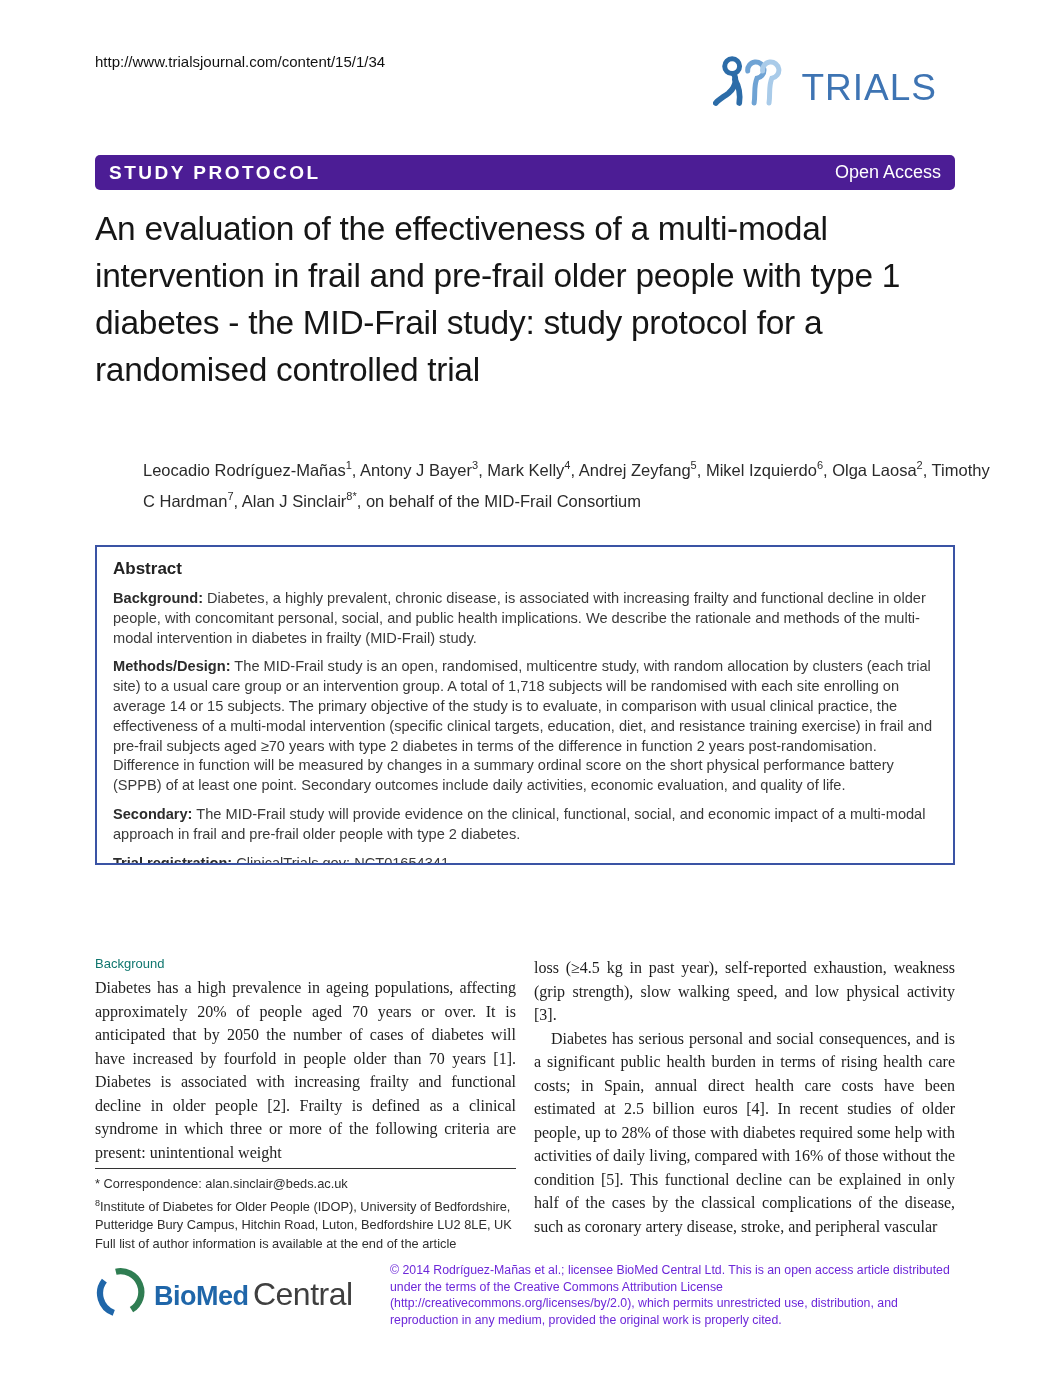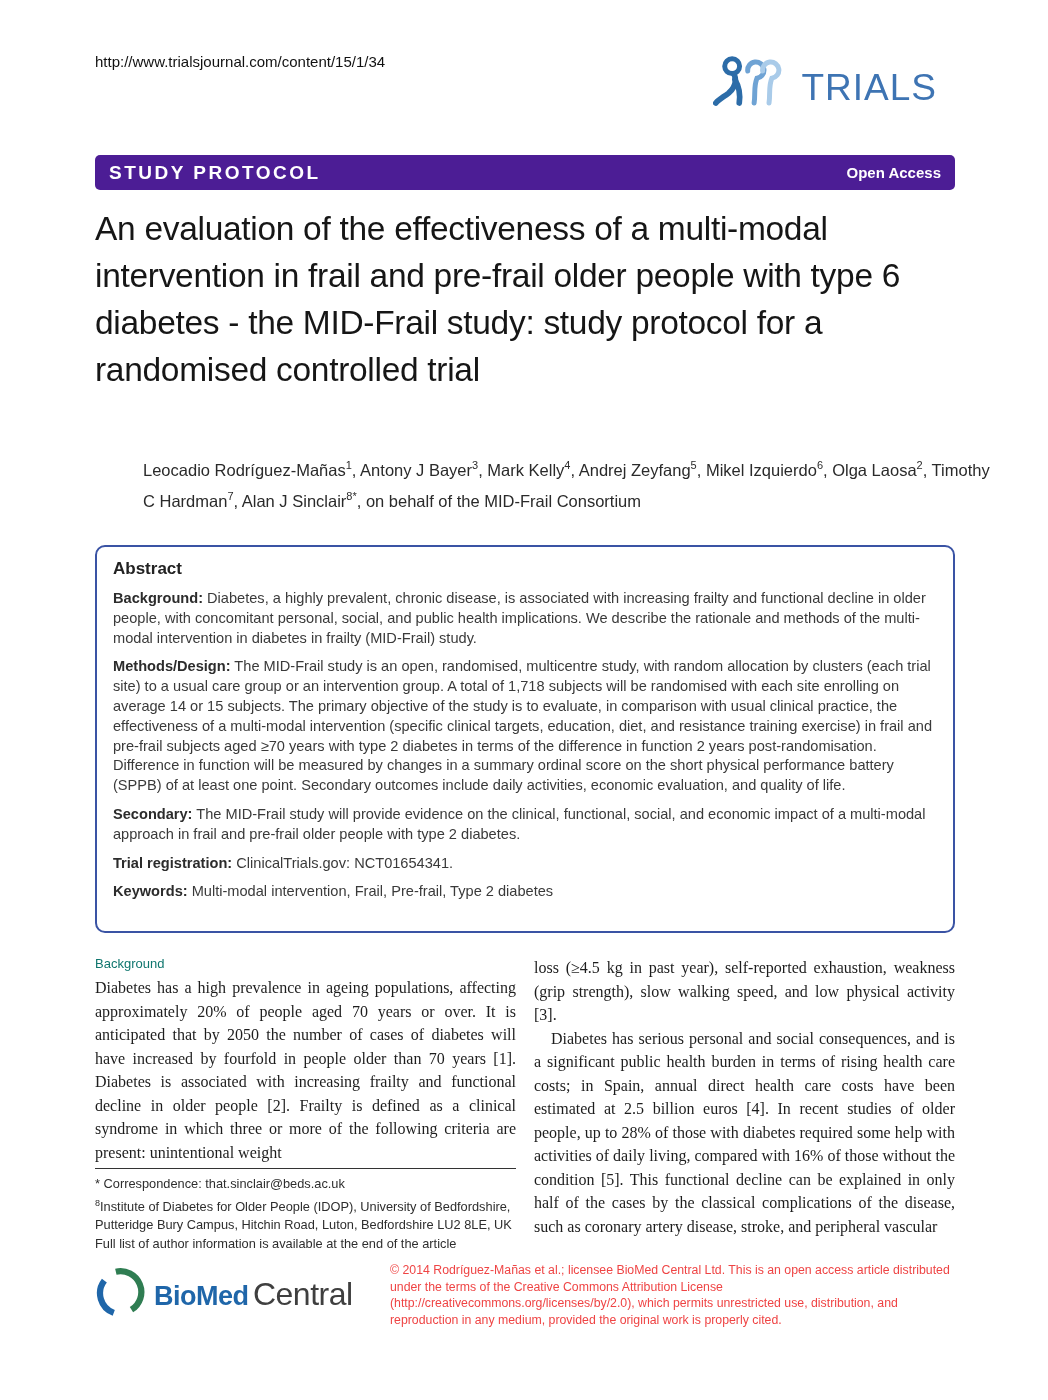--- a/index.html
+++ b/index.html
@@ -22,36 +22,36 @@
     font-size:37px;color:#3e74b3;letter-spacing:1px;font-weight:400;
   }
   
   .banner{
     position:absolute;left:95px;top:155px;width:860px;height:35px;
     background:#4c1d95;border-radius:5px;
     display:flex;align-items:center;justify-content:space-between;
     padding:0 14px;box-sizing:border-box;
   }
   .banner .left-label{color:#fff;font-weight:bold;font-size:19px;letter-spacing:2.5px;}
-  .banner .right-label{color:#fff;font-weight:bold;font-size:15px;}
+  .banner .right-label{color:#fff;font-weight:normal;font-size:18px;}
   
   .article-title{
     position:absolute;left:95px;top:205px;width:852px;
     font-size:33.5px;line-height:47px;font-weight:400;
     letter-spacing:-0.3px;color:#161616;margin:0;
   }
   .authors{
     position:absolute;left:95px;top:452px;width:860px;
     font-size:16.5px;line-height:26px;color:#2a2a2a;margin-left:48px;
   }
   .authors sup{font-size:11px;}
   
   .abstract-box{
-    position:absolute;left:95px;top:545px;width:860px;height:388px;
-    border:2.5px solid #3a53a4;border-radius:10px;
+    position:absolute;left:95px;top:545px;width:860px;height:320px;
+    border:2.5px solid #3a53a4;border-radius:0;
     box-sizing:border-box;padding:10px 16px 10px 16px;
     color:#3a3a3a;overflow:hidden;
   }
   .abstract-box h2{font-size:17px;margin:2px 0 10px 0;color:#222;}
   .abs-p{font-size:14.6px;line-height:19.8px;margin:0 0 9px 0;}
   .abs-p b{color:#2c2c2c;}
   
   .body-cols{position:absolute;left:95px;top:956px;width:860px;}
   .col{position:absolute;top:0;width:421px;}
   .col.left{left:0;}
@@ -72,21 +72,21 @@
     border-top:1.5px solid #333;padding-top:6px;
     font-size:12.8px;line-height:18.5px;color:#2e2e2e;
   }
   .footnote sup{font-size:9px;}
   
   .footer{position:absolute;left:95px;top:1260px;width:860px;display:flex;}
   .bmc-logo{display:flex;align-items:center;gap:9px;width:295px;flex:0 0 295px;}
   .bmc-logo .bmc-biomed{font-size:27px;font-weight:bold;color:#1f66a9;letter-spacing:-0.5px;}
   .bmc-logo .bmc-central{font-size:32px;color:#3f3f3f;letter-spacing:-0.5px;}
   .copyright{
-    flex:1;font-size:12.3px;line-height:16.5px;color:#ef4444;padding-top:2px;
+    flex:1;font-size:12.3px;line-height:16.5px;color:#6d28d9;padding-top:2px;
   }
 </style>
 </head>
 <body>
 
 <div class="page">
 
   <div class="header">
     <div class="citation">
       <div>http://www.trialsjournal.com/content/15/1/34</div>
@@ -103,21 +103,21 @@
       </span>
       <span class="logo-text">TRIALS</span>
     </div>
   </div>
 
   <div class="banner">
     <span class="left-label">STUDY PROTOCOL</span>
     <span class="right-label">Open Access</span>
   </div>
 
-  <h1 class="article-title">An evaluation of the effectiveness of a multi-modal intervention in frail and pre-frail older people with type 6 diabetes - the MID-Frail study: study protocol for a randomised controlled trial</h1>
+  <h1 class="article-title">An evaluation of the effectiveness of a multi-modal intervention in frail and pre-frail older people with type 1 diabetes - the MID-Frail study: study protocol for a randomised controlled trial</h1>
 
   <div class="authors"><span>Leocadio Rodríguez-Mañas</span><sup>1</sup>, <span>Antony J Bayer</span><sup>3</sup>, <span>Mark Kelly</span><sup>4</sup>, <span>Andrej Zeyfang</span><sup>5</sup>, <span>Mikel Izquierdo</span><sup>6</sup>, <span>Olga Laosa</span><sup>2</sup>, <span>Timothy C Hardman</span><sup>7</sup>, <span>Alan J Sinclair</span><sup>8*</sup>, <span>on behalf of the MID-Frail Consortium</span></div>
 
   <div class="abstract-box">
     <h2>Abstract</h2>
     <div>
         <p class="abs-p"><b>Background:</b> Diabetes, a highly prevalent, chronic disease, is associated with increasing frailty and functional decline in older people, with concomitant personal, social, and public health implications. We describe the rationale and methods of the multi-modal intervention in diabetes in frailty (MID-Frail) study.</p>
         <p class="abs-p"><b>Methods/Design:</b> The MID-Frail study is an open, randomised, multicentre study, with random allocation by clusters (each trial site) to a usual care group or an intervention group. A total of 1,718 subjects will be randomised with each site enrolling on average 14 or 15 subjects. The primary objective of the study is to evaluate, in comparison with usual clinical practice, the effectiveness of a multi-modal intervention (specific clinical targets, education, diet, and resistance training exercise) in frail and pre-frail subjects aged ≥70 years with type 2 diabetes in terms of the difference in function 2 years post-randomisation. Difference in function will be measured by changes in a summary ordinal score on the short physical performance battery (SPPB) of at least one point. Secondary outcomes include daily activities, economic evaluation, and quality of life.</p>
         <p class="abs-p"><b>Secondary:</b> The MID-Frail study will provide evidence on the clinical, functional, social, and economic impact of a multi-modal approach in frail and pre-frail older people with type 2 diabetes.</p>
         <p class="abs-p"><b>Trial registration:</b> ClinicalTrials.gov: NCT01654341.</p>
@@ -134,21 +134,21 @@
     </div>
     <div class="col right">
       <div>
           <p class="body-p">loss (≥4.5 kg in past year), self-reported exhaustion, weakness (grip strength), slow walking speed, and low physical activity [3].</p>
           <p class="body-p indent">Diabetes has serious personal and social consequences, and is a significant public health burden in terms of rising health care costs; in Spain, annual direct health care costs have been estimated at 2.5 billion euros [4]. In recent studies of older people, up to 28% of those with diabetes required some help with activities of daily living, compared with 16% of those without the condition [5]. This functional decline can be explained in only half of the cases by the classical complications of the disease, such as coronary artery disease, stroke, and peripheral vascular</p>
         </div>
     </div>
   </div>
 
   <div class="footnote">
-    <div>* Correspondence: that.sinclair@beds.ac.uk</div>
+    <div>* Correspondence: alan.sinclair@beds.ac.uk</div>
     <div><sup>8</sup><span>Institute of Diabetes for Older People (IDOP), University of Bedfordshire, Putteridge Bury Campus, Hitchin Road, Luton, Bedfordshire LU2 8LE, UK</span></div>
     <div>Full list of author information is available at the end of the article</div>
   </div>
 
   <div class="footer">
     <div class="bmc-logo">
       <span>
         <svg width="50" height="50" viewBox="0 0 48 48" fill="none">
           <path d="M18 44 A20 20 0 0 1 9 13" stroke="#1f66a9" stroke-width="6"></path>
           <path d="M20 4.5 A20 20 0 0 1 35 41" stroke="#2f7d52" stroke-width="6"></path>

